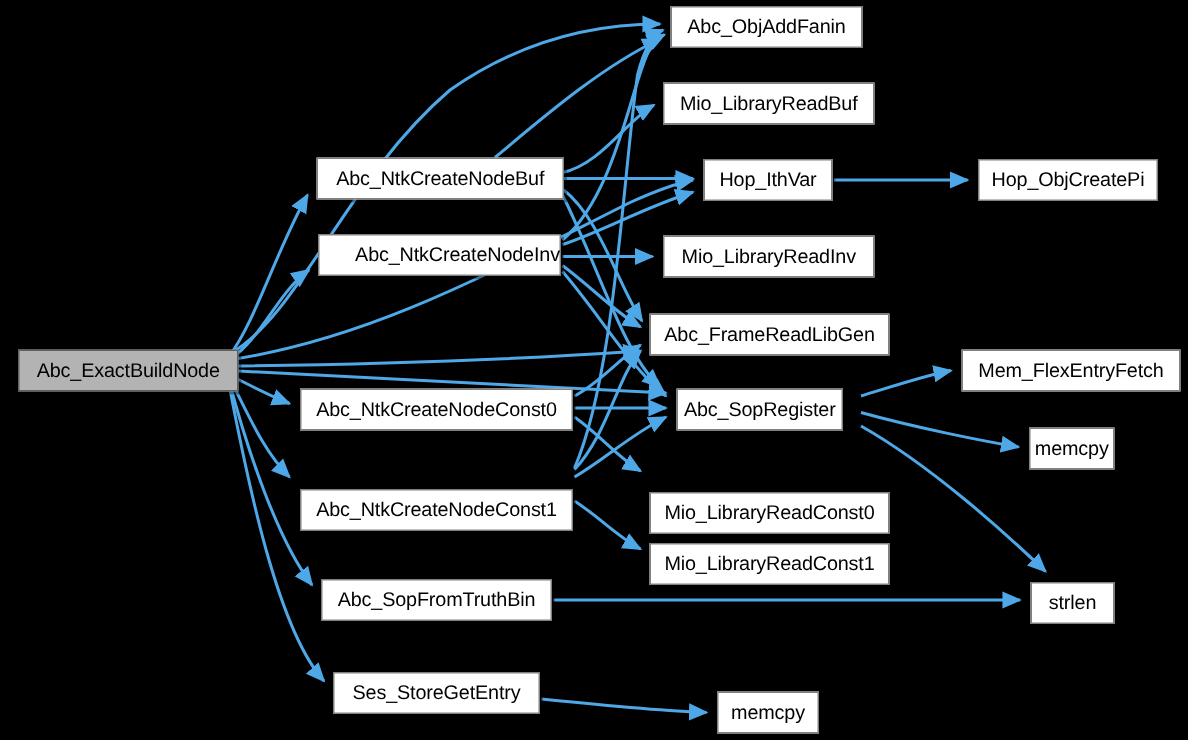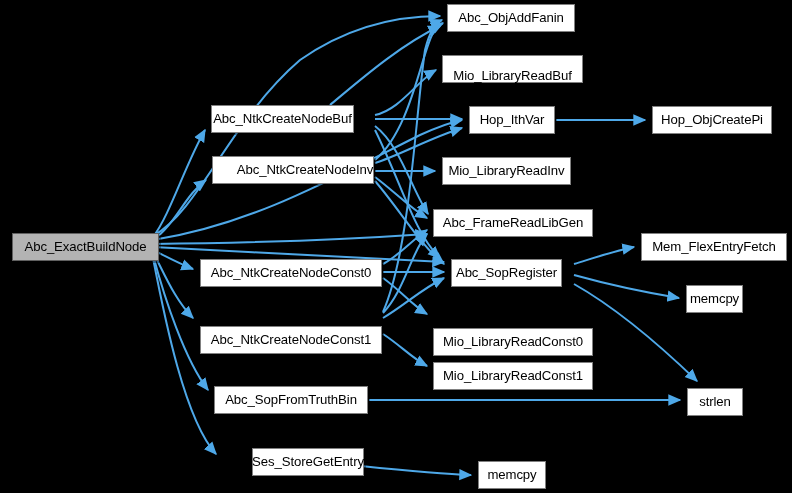--- a/index.html
+++ b/index.html
@@ -89,48 +89,48 @@
       <path d="M 369,400 L 680,400" fill="none" stroke="#4ea8e8" stroke-width="2" marker-end="url(#arrow)"></path>
       <path d="M 361,466 C 400,470 440,474 471,475" fill="none" stroke="#4ea8e8" stroke-width="2" marker-end="url(#arrow)"></path>
       <path d="M 556,120 L 645,120" fill="none" stroke="#4ea8e8" stroke-width="2" marker-end="url(#arrow)"></path>
       <path d="M 574,264 C 600,256 618,250 634,247" fill="none" stroke="#4ea8e8" stroke-width="2" marker-end="url(#arrow)"></path>
       <path d="M 574,275 C 610,285 655,294 679,298" fill="none" stroke="#4ea8e8" stroke-width="2" marker-end="url(#arrow)"></path>
       <path d="M 574,284 C 620,310 670,355 697,381" fill="none" stroke="#4ea8e8" stroke-width="2" marker-end="url(#arrow)"></path>
     </svg>
 <div class="node root" style="left: 12px; top: 233px; width: 147px; height: 28px;">
       <span class="label">Abc_ExactBuildNode</span>
     </div>
-    <div class="node" style="left: 211px; top: 105px; width: 143px; height: 28px;">
+    <div class="node" style="left: 211px; top: 105px; width: 165px; height: 28px;">
       <span class="label">Abc_NtkCreateNodeBuf</span>
     </div>
     <div class="node" style="left: 212px; top: 156px; width: 162px; height: 28px; padding-left: 24px;">
       <span class="label">Abc_NtkCreateNodeInv</span>
     </div>
     <div class="node" style="left: 200px; top: 259px; width: 182px; height: 28px;">
       <span class="label">Abc_NtkCreateNodeConst0</span>
     </div>
     <div class="node" style="left: 200px; top: 326px; width: 182px; height: 28px;">
       <span class="label">Abc_NtkCreateNodeConst1</span>
     </div>
     <div class="node" style="left: 214px; top: 386px; width: 154px; height: 28px;">
       <span class="label">Abc_SopFromTruthBin</span>
     </div>
-    <div class="node" style="left: 222px; top: 448px; width: 112px; height: 28px; margin-left: 30px;">
+    <div class="node" style="left: 222px; top: 448px; width: 138px; height: 28px;">
       <span class="label">Ses_StoreGetEntry</span>
     </div>
     <div class="node" style="left: 447px; top: 4px; width: 128px; height: 28px;">
       <span class="label">Abc_ObjAddFanin</span>
     </div>
-    <div class="node" style="left: 442px; top: 55px; width: 141px; height: 28px; align-items: flex-end;">
+    <div class="node" style="left: 442px; top: 55px; width: 141px; height: 28px;">
       <span class="label">Mio_LibraryReadBuf</span>
     </div>
     <div class="node" style="left: 469px; top: 106px; width: 86px; height: 28px;">
       <span class="label">Hop_IthVar</span>
     </div>
-    <div class="node" style="left: 442px; top: 157px; width: 129px; height: 28px;">
+    <div class="node" style="left: 442px; top: 157px; width: 141px; height: 28px;">
       <span class="label">Mio_LibraryReadInv</span>
     </div>
     <div class="node" style="left: 433px; top: 209px; width: 160px; height: 28px;">
       <span class="label">Abc_FrameReadLibGen</span>
     </div>
     <div class="node" style="left: 451px; top: 259px; width: 111px; height: 28px;">
       <span class="label">Abc_SopRegister</span>
     </div>
     <div class="node" style="left: 433px; top: 328px; width: 160px; height: 28px;">
       <span class="label">Mio_LibraryReadConst0</span>

